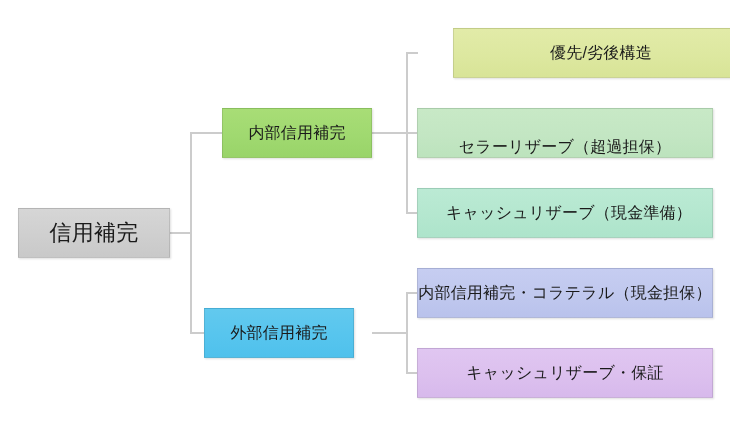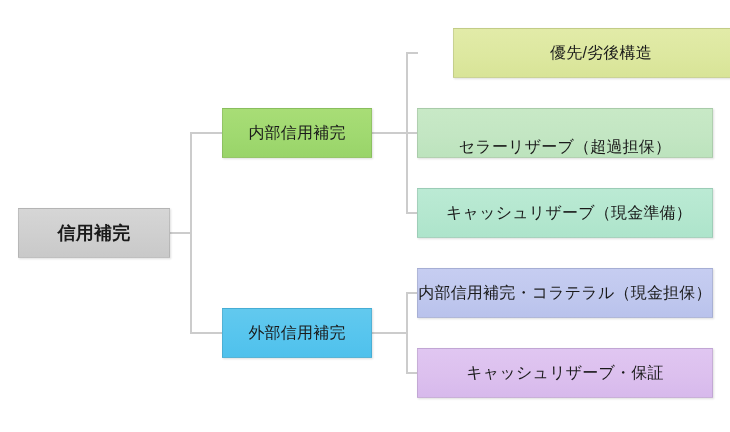--- a/index.html
+++ b/index.html
@@ -26,22 +26,21 @@
     text-align: center;
     color: #1a1a1a;
     line-height: 1.25;
     letter-spacing: 0.2px;
     white-space: nowrap;
     border: 1px solid rgba(0,0,0,0.10);
     box-shadow: 1px 1px 2px rgba(0,0,0,0.13);
   }
   .node-root {
     background: linear-gradient(180deg, #d6d6d6 0%, #cfcfcf 55%, #c9c9c9 100%);
-    font-size: 18px;
-    font-weight: bold;
+    font-size: 22px;
   }
   .node-mid {
     font-size: 16px;
   }
   .node-mid-internal {
     background: linear-gradient(180deg, #a8dd76 0%, #a0d970 55%, #99d469 100%);
   }
   .node-mid-external {
     background: linear-gradient(180deg, #62c9ee 0%, #57c5ee 55%, #4fc1ec 100%);
   }
@@ -88,21 +87,21 @@
   <div class="conn conn-h" style="left:406px; top:372px; width:12px;"></div>
 
   <div class="node node-root" style="left:18px; top:208px; width:152px; height:50px;">
     <span>信用補完</span>
   </div>
 
   <div class="node node-mid node-mid-internal" style="left:222px; top:108px; width:150px; height:50px;">
     <span>内部信用補完</span>
   </div>
 
-  <div class="node node-mid node-mid-external" style="left:222px; top:308px; width:150px; height:50px;">
+  <div class="node node-mid node-mid-external" style="left:204px; top:308px; width:150px; height:50px;">
     <span>外部信用補完</span>
   </div>
 
   <div class="node node-leaf leaf-c0" style="left:417px; top:28px; width:296px; height:50px;">
     <span>優先/劣後構造</span>
   </div>
 
   <div class="node node-leaf leaf-c1" style="left:417px; top:108px; width:296px; height:50px;align-items:flex-end;">
     <span>セラーリザーブ（超過担保）</span>
   </div>

